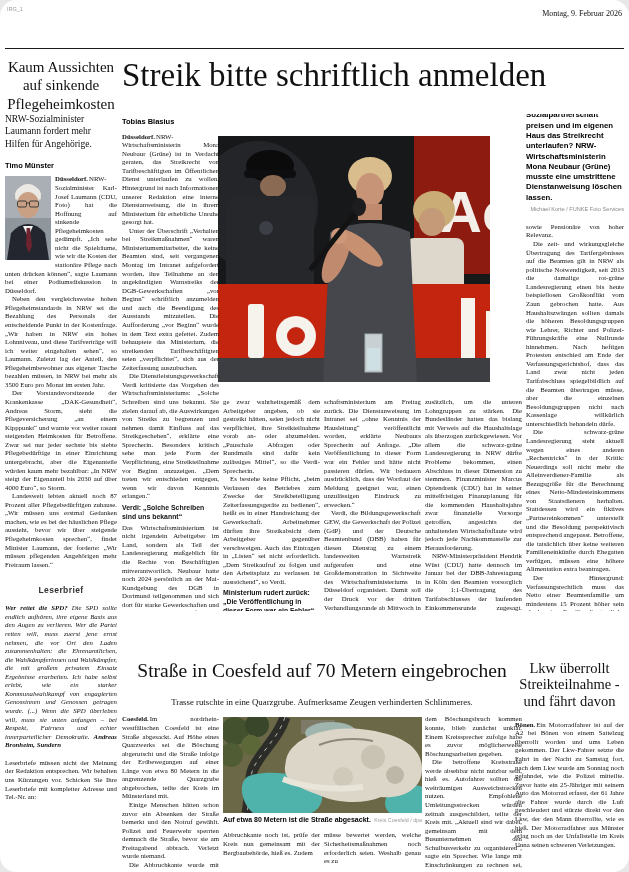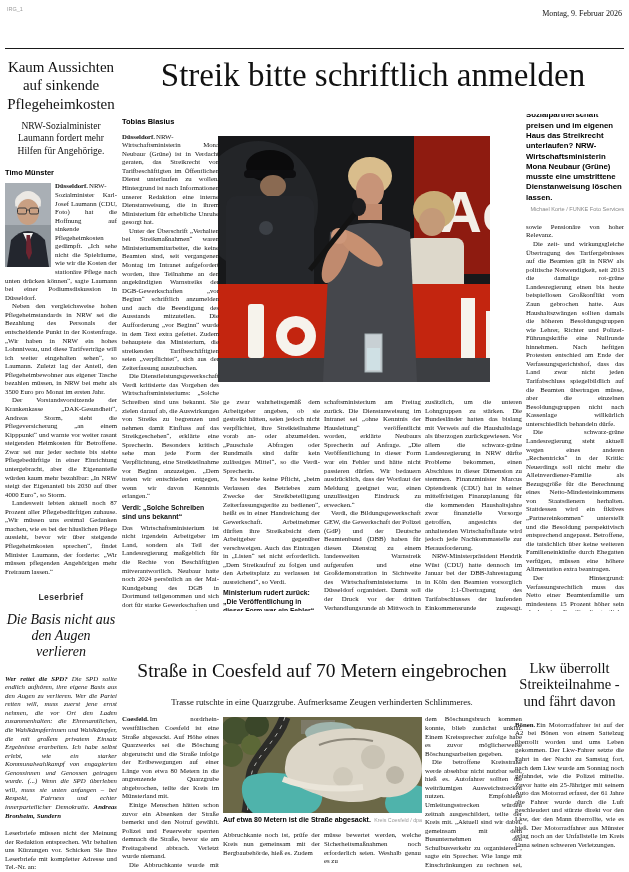--- a/index.html
+++ b/index.html
@@ -1,45 +1,45 @@
 <!DOCTYPE html>
 <html lang="de"><head>
 <meta charset="utf-8">
 <style>
   html,body{margin:0;padding:0;background:#e8e8e8;}
   #page{position:relative;width:629px;height:872px;background:#fff;overflow:hidden;
-        font-family:"Liberation Serif",serif;color:#111;margin:0 auto;}
+        font-family:"Liberation Serif",serif;color:#111;margin:0 auto;border-radius:16px;}
   
   .mark{position:absolute;top:6px;left:7px;font:5.5px "Liberation Sans",sans-serif;color:#9a9a9a;}
   .mh-date{position:absolute;top:9px;right:7px;font:8px "Liberation Serif",serif;color:#111;}
   .mh-title{position:absolute;top:23px;left:0;width:100%;text-align:center;
             font:600 18px "Liberation Serif",serif;letter-spacing:1.5px;}
   .mh-rule{position:absolute;top:48px;left:5px;width:619px;border-top:1.2px solid #1a1a1a;}
   
   .bp{font:6.8px/1.26 "Liberation Serif",serif;text-align:justify;margin:0;color:#111;}
   .ind{text-indent:7px;}
   .dl{margin-right:1px;}
   .byl{font:bold 7.5px/1 "Liberation Sans",sans-serif;color:#000;}
   .subh{font:bold 6.9px/1.3 "Liberation Sans",sans-serif;margin:3px 0 2px;text-align:left;}
   
   .left-col{position:absolute;left:5px;top:54px;width:112px;height:815px;overflow:hidden;}
   .lt{font:400 15px/1.22 "Liberation Serif",serif;text-align:center;margin:4px 0 0;}
-  .lsub{font:400 9.5px/1.3 "Liberation Serif",serif;text-align:center;margin-top:7px;}
+  .lsub{font:400 9.5px/1.3 "Liberation Serif",serif;}
   .left-col .byl{display:block;margin-top:12px;}
   .lbody{margin-top:6px;}
   .portrait{float:left;width:46px;height:84px;margin:1px 4px 2px 0;}
   .lb-label{font:bold 8.5px "Liberation Sans",sans-serif;text-align:center;color:#333;
             margin-top:16px;letter-spacing:.4px;}
   .lb-title{font:italic 400 14px/1.15 "Liberation Serif",serif;text-align:center;margin-top:10px;}
   .lb-body{margin-top:9px;font-style:italic;}
   .lb-lead,.lb-sig{font-weight:bold;}
   .lb-disc{margin-top:9px;}
   
   .main-art{position:absolute;left:122px;top:52px;width:502px;height:562px;}
-  .m-title{font:400 33px/1 "Liberation Serif",serif;text-align:center;margin-top:7px;white-space:nowrap;}
+  .m-title{font:400 33px/1 "Liberation Serif",serif;text-align:left;margin-top:7px;white-space:nowrap;}
   .m-sub{font:400 9.6px/1.2 "Liberation Serif",serif;text-align:center;margin-top:9px;white-space:nowrap;}
   .m-content{position:relative;margin-top:10px;height:497px;overflow:hidden;}
   .mc{position:absolute;top:0;width:97px;height:497px;overflow:hidden;}
   .mc1{left:0;} .mc2{left:101px;} .mc3{left:202px;} .mc4{left:303px;}
   .mc5{left:404px;width:98px;top:-14px;height:511px;}
   .mc2,.mc3,.mc4{padding-top:284px;box-sizing:border-box;}
   .m-content .byl{display:block;margin:4px 0 7px;}
   .m-photo{position:absolute;left:96px;top:22px;width:272px;height:246px;overflow:hidden;}
   .lede{font:bold 7.8px/1.32 "Liberation Sans",sans-serif;text-align:left;color:#000;}
   .cred{font:5.6px "Liberation Sans",sans-serif;color:#8a8a8a;text-align:right;margin:3px 0 11px;}
@@ -89,21 +89,20 @@
         <path d="M2,84 L6,57 Q14,48 23,48 Q32,48 40,57 L44,84 Z" fill="#23262e"></path>
         <path d="M18,50 L23,61 L28,50 Z" fill="#f2f2f0"></path>
         <path d="M21.5,52 L25,52 L27,70 L24,77 L21,70 Z" fill="#6e2430"></path>
       </svg>
       <p class="bp"><b class="dl">Düsseldorf.</b><span>NRW-Sozialminister Karl-Josef Laumann (CDU, Foto) hat die Hoffnung auf sinkende Pflegeheimkosten gedämpft. „Ich sehe nicht die Spielräume, wie wir die Kosten der stationäre Pflege nach unten drücken können“, sagte Laumann bei einer Podiumsdiskussion in Düsseldorf.</span></p>
       <p class="bp ind">Neben den vergleichsweise hohen Pflegeheimstandards in NRW sei die Bezahlung des Personals der entscheidende Punkt in der Kostenfrage. „Wir haben in NRW ein hohes Lohnniveau, und diese Tarifverträge will ich weiter eingehalten sehen“, so Laumann. Zuletzt lag der Anteil, den Pflegeheimbewohner aus eigener Tasche bezahlen müssen, in NRW bei mehr als 3500 Euro pro Monat im ersten Jahr.</p>
       <p class="bp ind">Der Vorstandsvorsitzende der Krankenkasse „DAK-Gesundheit“, Andreas Storm, sieht die Pflegeversicherung „an einem Kipppunkt“ und warnte vor weiter rasant steigenden Heimkosten für Betroffene. Zwar sei nur jeder sechste bis siebte Pflegebedürftige in einer Einrichtung untergebracht, aber die Eigenanteile würden kaum mehr bezahlbar: „In NRW steigt der Eigenanteil bis 2030 auf über 4000 Euro“, so Storm.</p>
       <p class="bp ind">Landesweit lebten aktuell noch 87 Prozent aller Pflegebedürftigen zuhause. „Wir müssen uns erstmal Gedanken machen, wie es bei der häuslichen Pflege aussieht, bevor wir über steigende Pflegeheimkosten sprechen“, findet Minister Laumann, der forderte: „Wir müssen pflegenden Angehörigen mehr Freiraum lassen.“</p>
     </div>
     <div class="lb-label">Leserbrief</div>
-    <h3 class="lb-title">Die Basis nicht aus den Augen verlieren</h3>
     <p class="bp lb-body"><span class="lb-lead">Wer rettet die SPD?</span> <span>Die SPD sollte endlich aufhören, ihre eigene Basis aus den Augen zu verlieren. Wer die Partei retten will, muss zuerst jene ernst nehmen, die vor Ort den Laden zusammenhalten: die Ehrenamtlichen, die Wahlkämpferinnen und Wahlkämpfer, die mit großem privatem Einsatz Ergebnisse erarbeiten. Ich habe selbst erlebt, wie ein starker Kommunalwahlkampf von engagierten Genossinnen und Genossen getragen wurde. (...) Wenn die SPD überleben will, muss sie unten anfangen – bei Respekt, Fairness und echter innerparteilicher Demokratie.</span> <span class="lb-sig">Andreas Bronheim, Sundern</span></p>
     <p class="bp lb-disc">Leserbriefe müssen nicht der Meinung der Redaktion entsprechen. Wir behalten uns Kürzungen vor. Schicken Sie Ihre Leserbriefe mit kompletter Adresse und Tel.-Nr. an:</p>
 
   </section>
 
   <section class="main-art">
     <h1 class="m-title">Streik bitte schriftlich anmelden</h1>
     <div class="m-content">
 
       <figure class="m-photo" style="margin:0">

